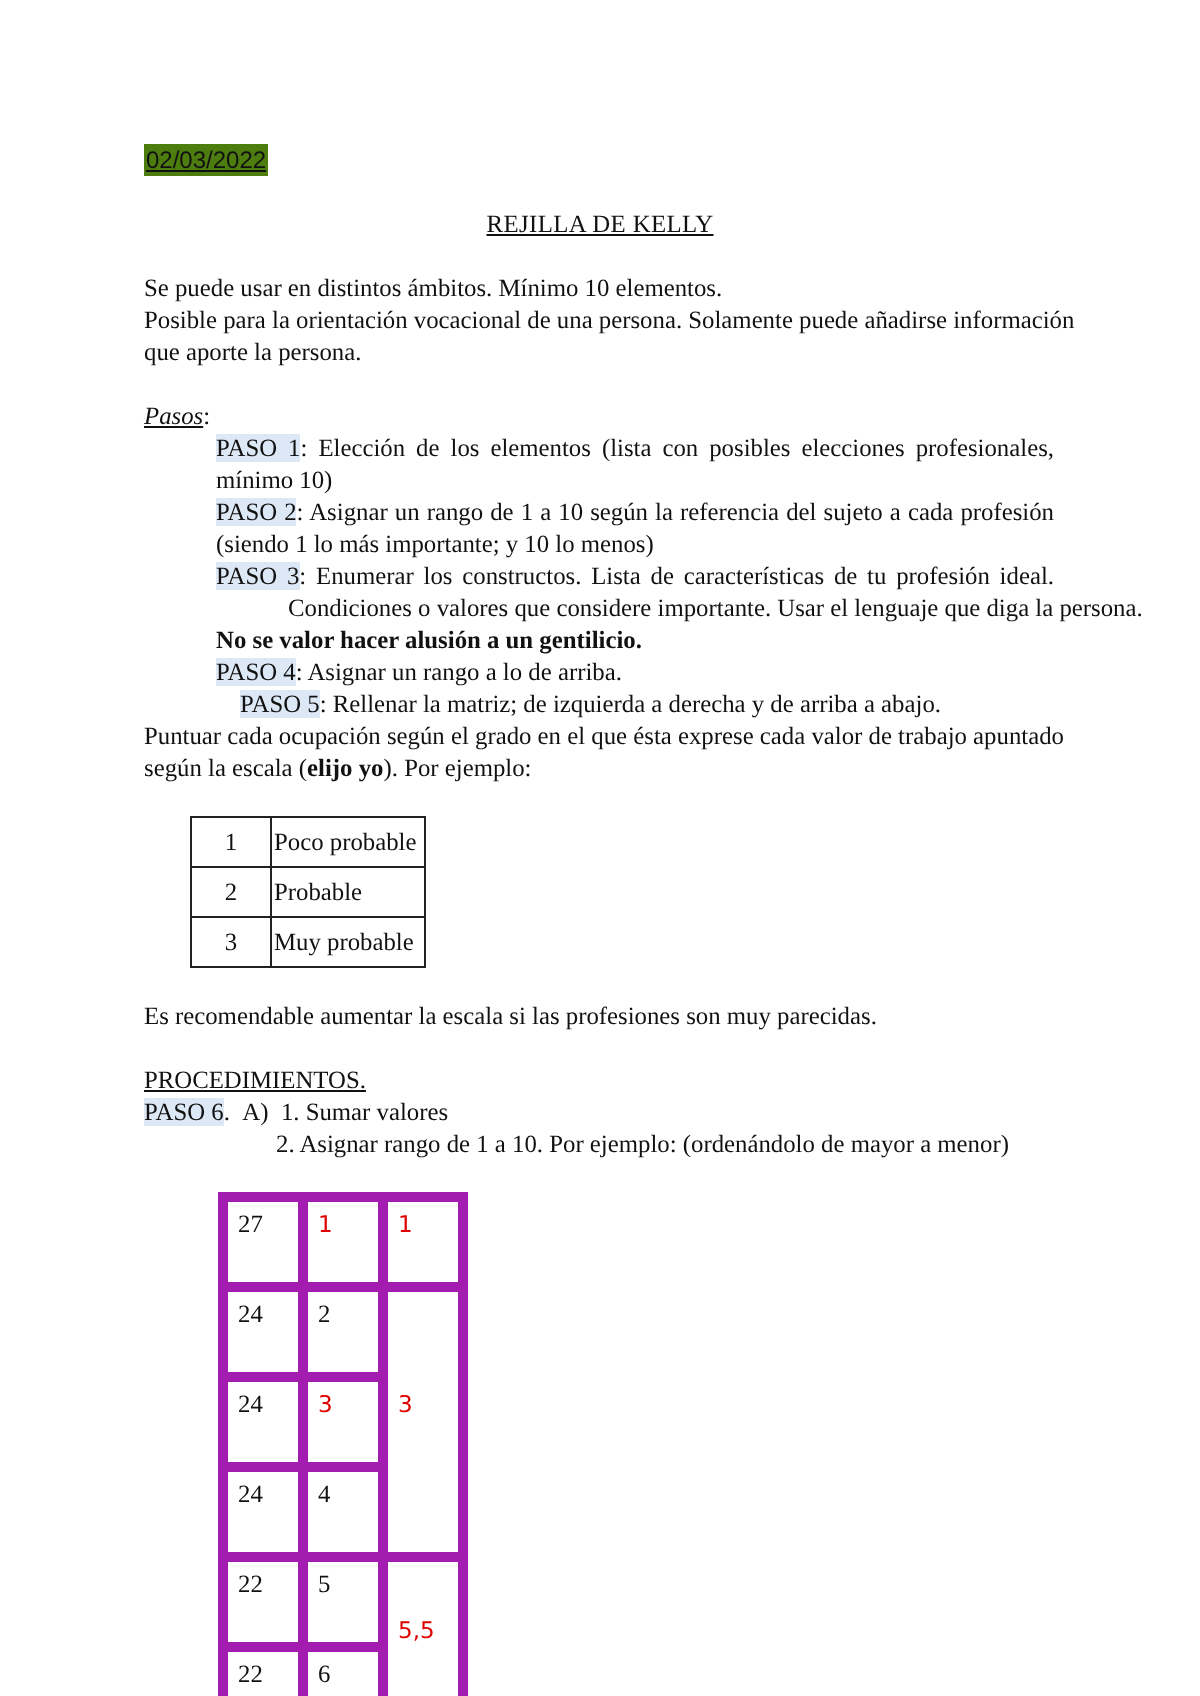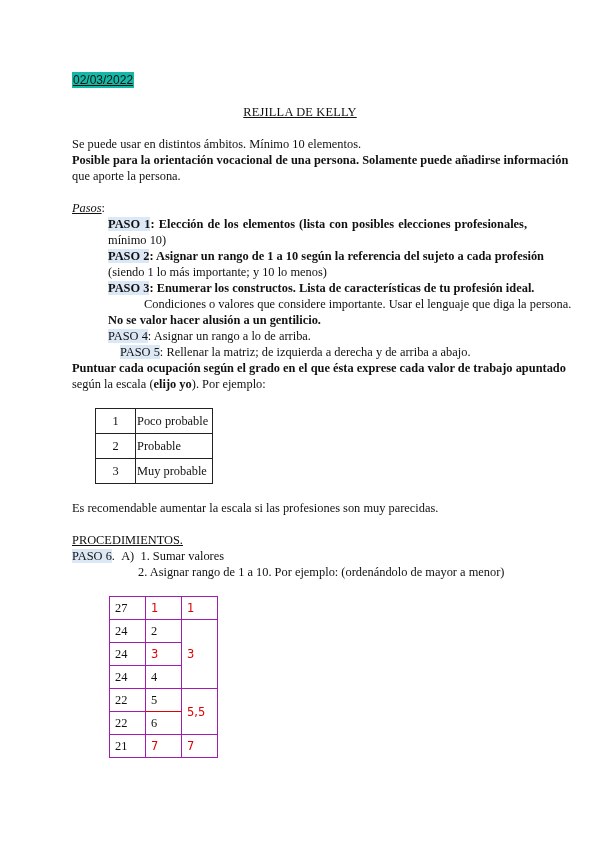--- a/index.html
+++ b/index.html
@@ -1,32 +1,32 @@
 <!DOCTYPE html>
 <html><head>
 <meta charset="utf-8">
 <style>
   html, body { margin:0; padding:0; background:#ffffff; }
   body { width:600px; height:848px; position:relative; overflow:hidden;
          font-family:"Liberation Serif", "DejaVu Serif", serif; font-size:12.4px; color:#111; }
   .abs { position:absolute; }
   .line { line-height:16px; white-space:nowrap; }
   .date { left:72px; top:72px; font-family:"Liberation Sans", sans-serif; font-size:12px;
-          text-decoration:underline; background:#14b8a6; padding:0 1px; }
+          text-decoration:underline; background:#4d7c0f; padding:0 1px; }
   .title { left:0; width:600px; top:104px; text-align:center; text-decoration:underline; letter-spacing:0.2px; }
-  .just { text-align:justify; text-align-last:justify;font-weight:bold; }
+  .just { text-align:justify; text-align-last:justify; }
   .hl { background:#dce8f5; }
   .bold { font-weight:bold; }
   .ital-u { font-style:italic; text-decoration:underline; }
   .u { text-decoration:underline; }
   table { border-collapse:collapse; font-family:"Liberation Serif", serif; font-size:12.4px; }
   .scale td { border:1px solid #222; height:22px; }
   .scale td.n { width:37px; text-align:center; }
   .scale td.t { width:74px; text-align:left; }
-  .rank td { border:1px solid #a21caf; height:22px; padding:0 0 0 5px; }
+  .rank td { border:5px solid #a21caf; height:22px; padding:0 0 18px 5px; }
   .rank td.c1 { width:30px; }
   .rank td.c2 { width:30px; }
   .rank td.c3 { width:30px; }
   .red { color:#e00000; font-family:"DejaVu Sans", sans-serif; font-size:11.5px; }
 </style>
 </head>
 <body>
 
 <div>
 

